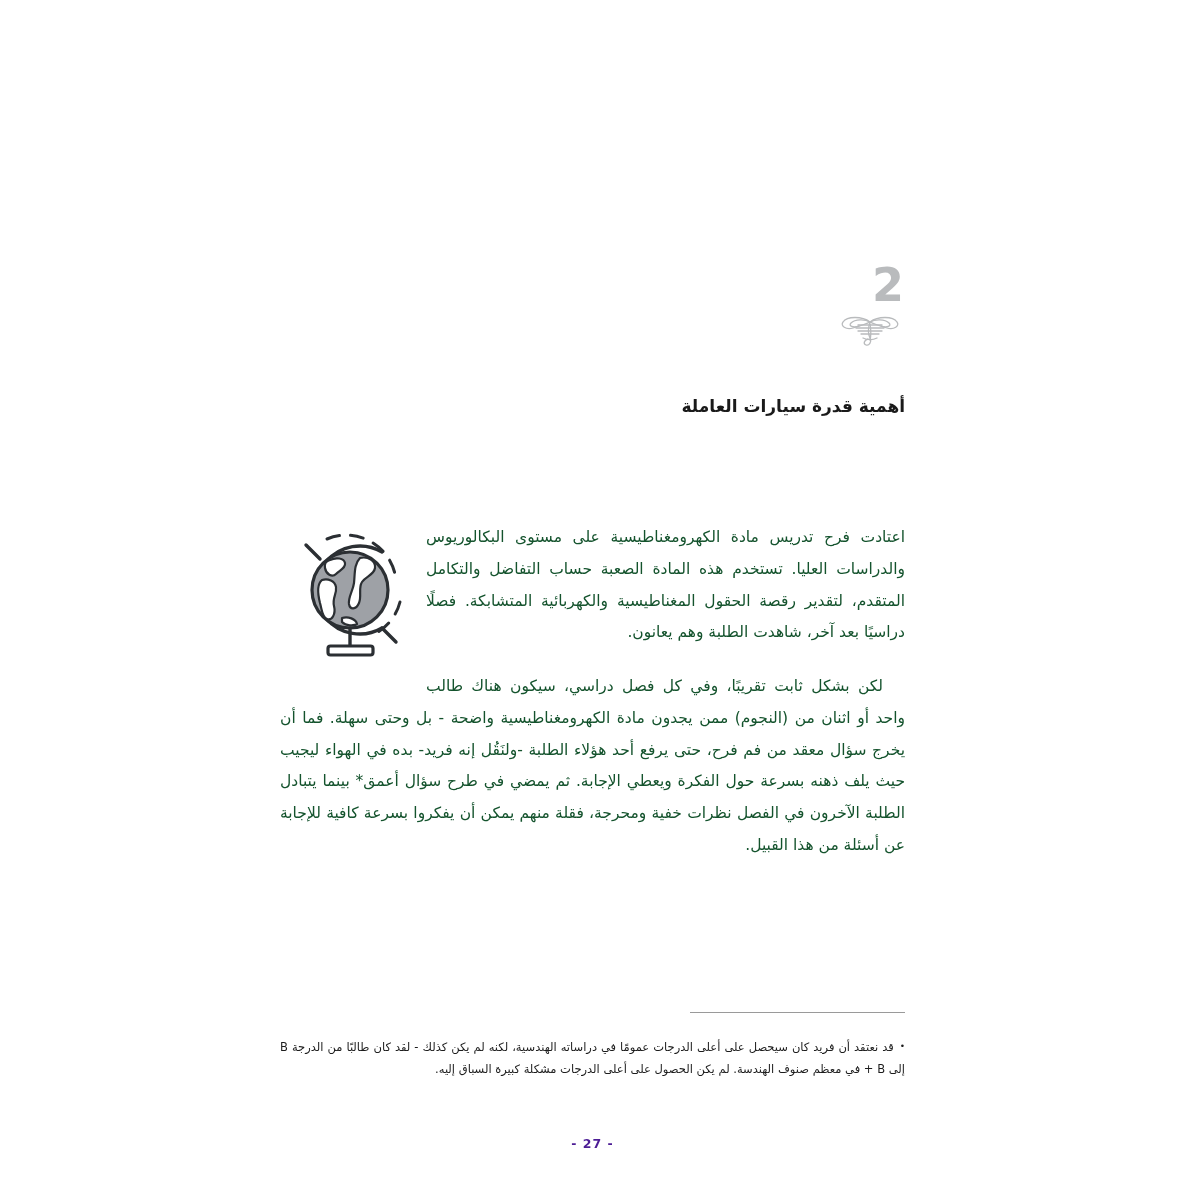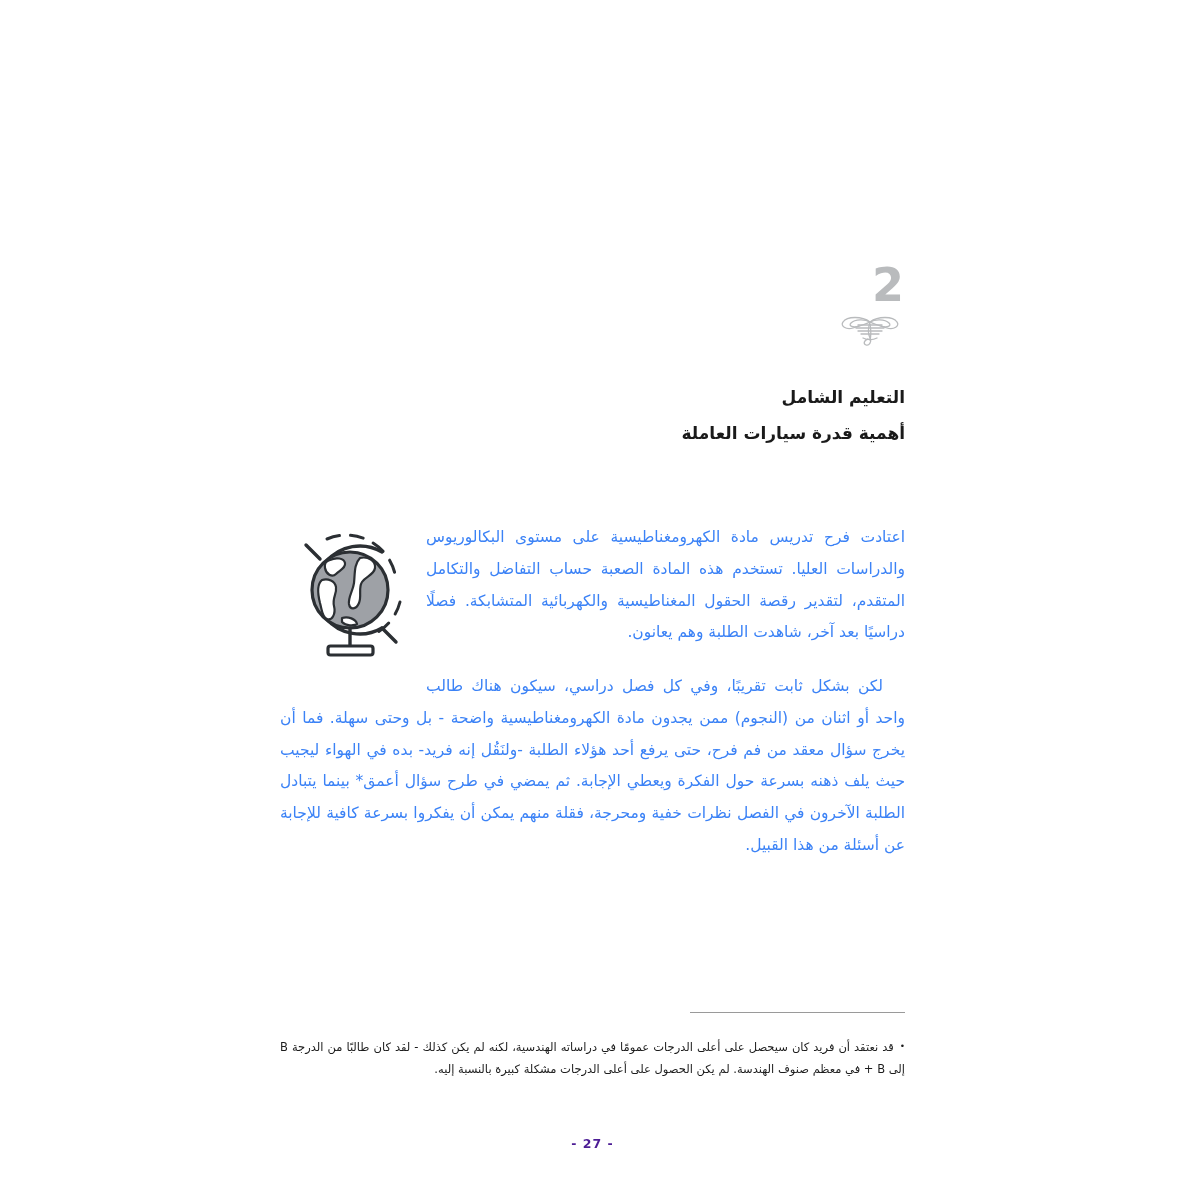--- a/index.html
+++ b/index.html
@@ -83,21 +83,21 @@
   
   .body-area {
     position: absolute;
     top: 522px;
     right: 0;
     left: 0;
   }
 
   p.para {
     margin: 0 0 22px 0;
-    color: #3b82f6;
+    color: #14532d;
     font-family: "DejaVu Sans", sans-serif;
     font-size: 15.5px;
     line-height: 2.05;
     text-align: justify;
     text-justify: inter-word;
     text-indent: 22px;
   }
   p.para.no-indent { text-indent: 0; }
 
   
@@ -179,21 +179,20 @@
             <path d="M23 11 L47 11 M21 14 L49 14 M23 17 L47 17 M26 20 L44 20"></path>
             <path d="M35 8 C33 14, 33 20, 35 24 C37 28, 34 32, 31 31 C28 30, 29 26, 33 25"></path>
             <path d="M35 10 C36 16, 36 22, 35 26"></path>
             <path d="M28 24 C32 26, 38 26, 42 24"></path>
           </g>
         </svg>
       </div>
     </div>
 
     <div class="heading-block">
-      <h1 class="heading-main">التعليم الشامل</h1>
       <h2 class="heading-sub">أهمية قدرة سيارات العاملة</h2>
     </div>
 
     <div class="body-area">
 
       <p class="para no-indent">
         <span class="globe-figure">
           <svg viewBox="0 0 130 150" xmlns="http://www.w3.org/2000/svg" aria-hidden="true">
 
             <g fill="none" stroke="#2b2f33" stroke-width="3" stroke-linecap="round" stroke-dasharray="13 11">
@@ -229,21 +228,21 @@
         <span>لكن بشكل ثابت تقريبًا، وفي كل فصل دراسي، سيكون هناك طالب واحد أو اثنان من (النجوم) ممن يجدون مادة الكهرومغناطيسية واضحة - بل وحتى سهلة. فما أن يخرج سؤال معقد من فم فرح، حتى يرفع أحد هؤلاء الطلبة -ولنَقُل إنه فريد- بده في الهواء ليجيب حيث يلف ذهنه بسرعة حول الفكرة ويعطي الإجابة. ثم يمضي في طرح سؤال أعمق* بينما يتبادل الطلبة الآخرون في الفصل نظرات خفية ومحرجة، فقلة منهم يمكن أن يفكروا بسرعة كافية للإجابة عن أسئلة من هذا القبيل.</span>
       </p>
 
 
     </div>
 
     <div class="footnote-area">
       <hr class="footnote-rule">
       <div class="footnote-body">
         <p class="footnote">
-          <span class="footnote-marker">•</span><span>قد نعتقد أن فريد كان سيحصل على أعلى الدرجات عمومًا في دراساته الهندسية، لكنه لم يكن كذلك - لقد كان طالبًا من الدرجة B إلى B + في معظم صنوف الهندسة. لم يكن الحصول على أعلى الدرجات مشكلة كبيرة بالنسبة إليه.</span>
+          <span class="footnote-marker">•</span><span>قد نعتقد أن فريد كان سيحصل على أعلى الدرجات عمومًا في دراساته الهندسية، لكنه لم يكن كذلك - لقد كان طالبًا من الدرجة B إلى B + في معظم صنوف الهندسة. لم يكن الحصول على أعلى الدرجات مشكلة كبيرة السباق إليه.</span>
         </p>
       </div>
     </div>
 
     <div class="folio">- 27 -</div>
 
   </div>
 </div>
 
 </body></html>

